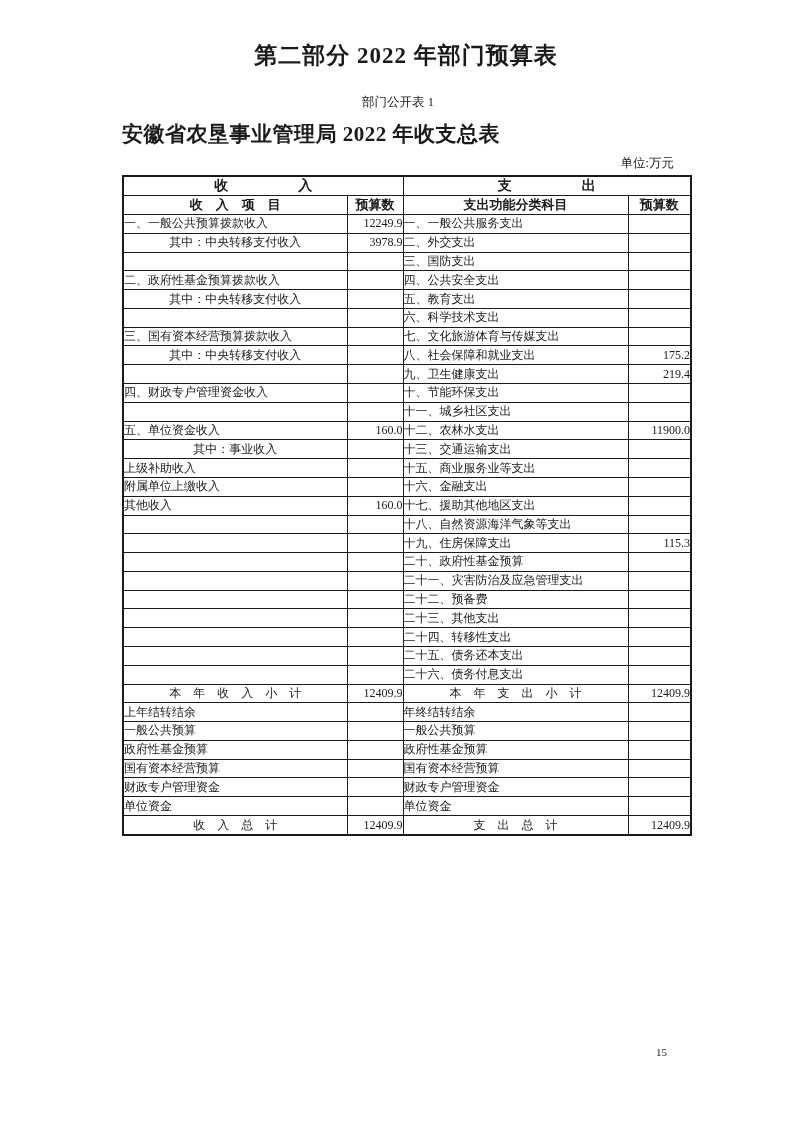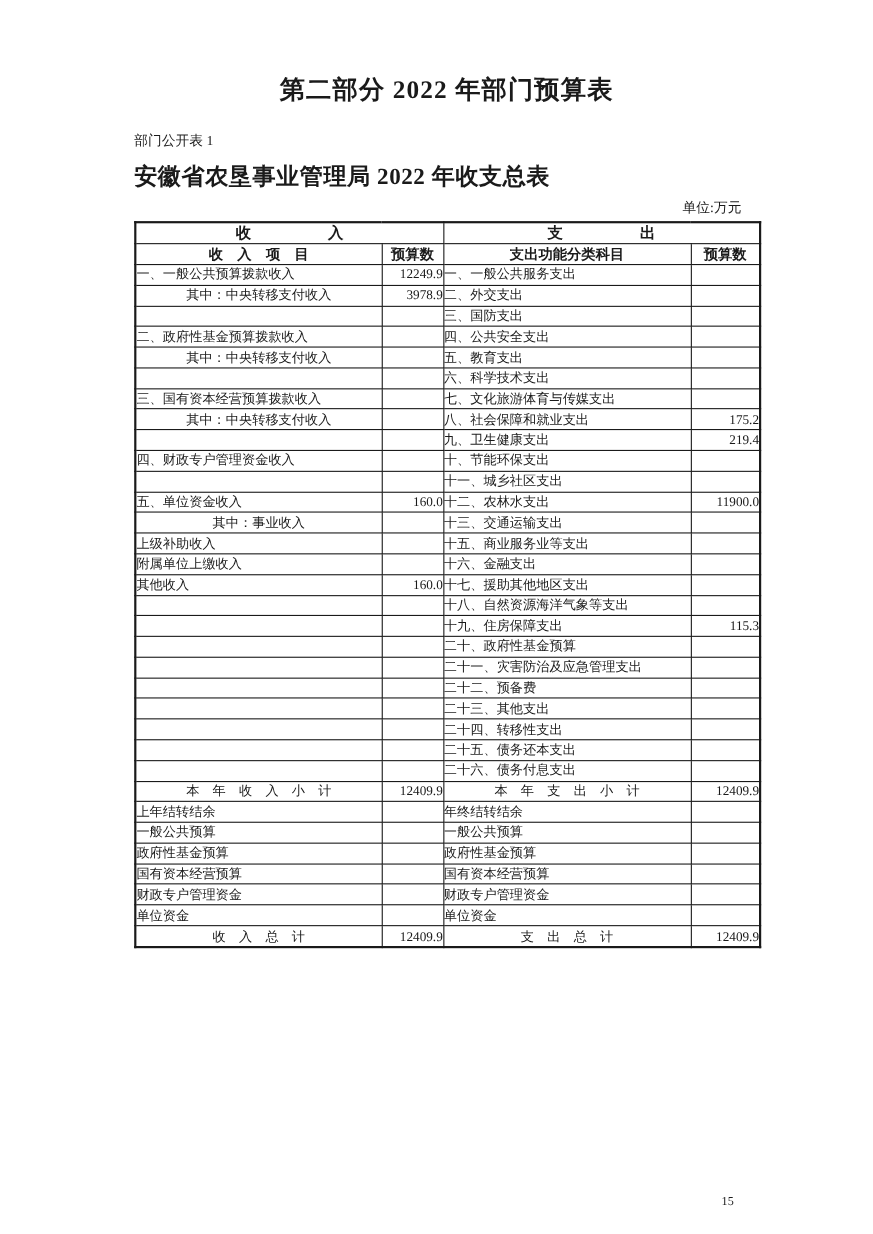--- a/index.html
+++ b/index.html
@@ -12,30 +12,30 @@
   .page {
     position: relative;
     width: 794px; height: 1122px;
     overflow: hidden;
   }
   .content {
     margin-left: 122px;
     width: 568px;
   }
   .section-title {
-    margin-top: 66px;
+    margin-top: 40px;
     text-align: center;
     font-size: 23px;
     font-weight: bold;
     line-height: 32px;
     letter-spacing: 1px;
   }
   .table-label {
     margin-top: 22px;
-    text-align: left;
+    text-align: center;
     padding-right: 16px;
     font-size: 12.5px;
     line-height: 16px;
   }
   .table-title {
     margin-top: 9px;
     font-size: 21px;
     font-weight: bold;
     line-height: 30px;
     letter-spacing: 0.5px;
@@ -71,21 +71,21 @@
   table.budget tr.h1 th { font-size: 14px; }
   td.c-item { text-align: left; }
   td.c-num  { text-align: right; padding-right: 4px; }
   td.ind0 { padding-left: 6px; }
   td.ind1 { padding-left: 55px; text-align: center; }
   td.ind2 { padding-left: 98px; }
   td.ind3 { padding-left: 29px; margin-top: 24px; }
   td.ctr  { text-align: center; padding-left: 0; }
   .page-number {
     position: absolute;
-    top: 1086px;
+    top: 1046px;
     left: 656px;
     font-size: 11px;
   }
 </style>
 </head>
 <body>
 
 <div class="page">
   <div class="content">
     <div class="section-title">第二部分 2022 年部门预算表</div>

